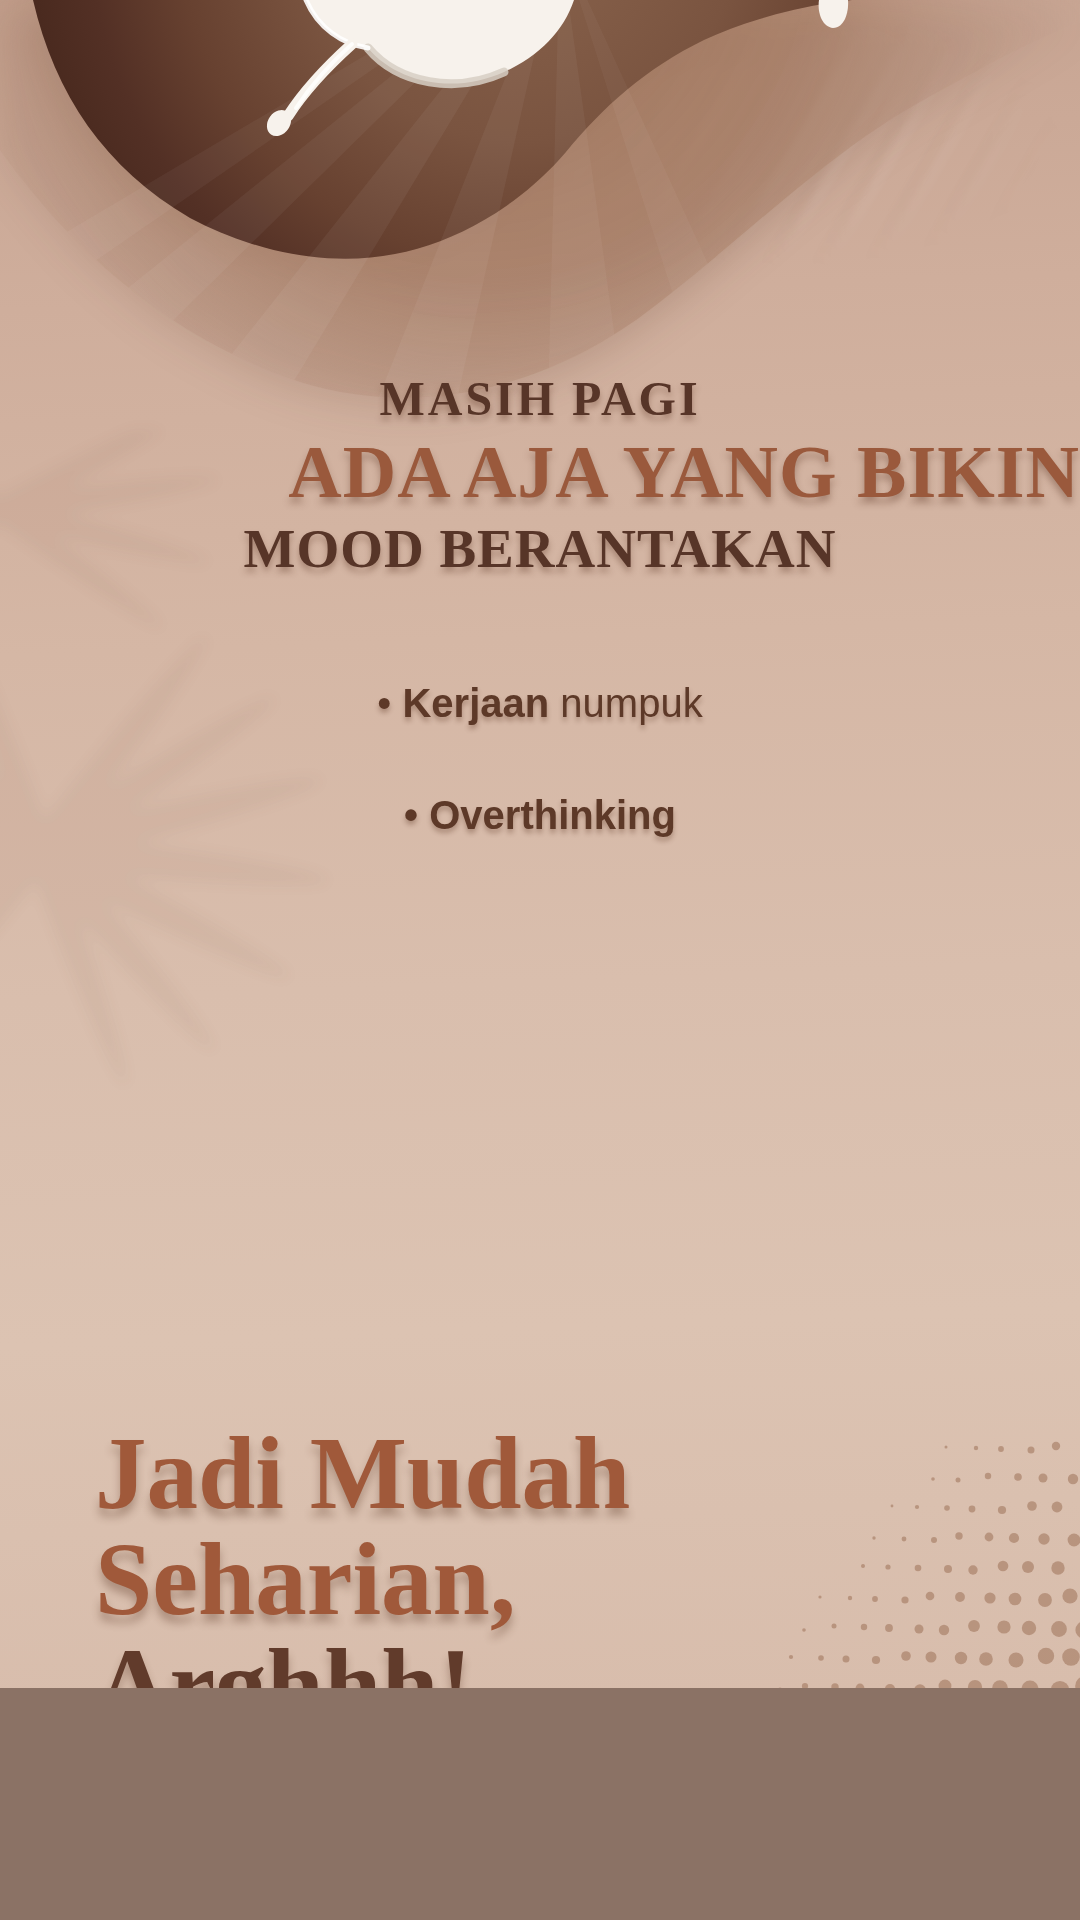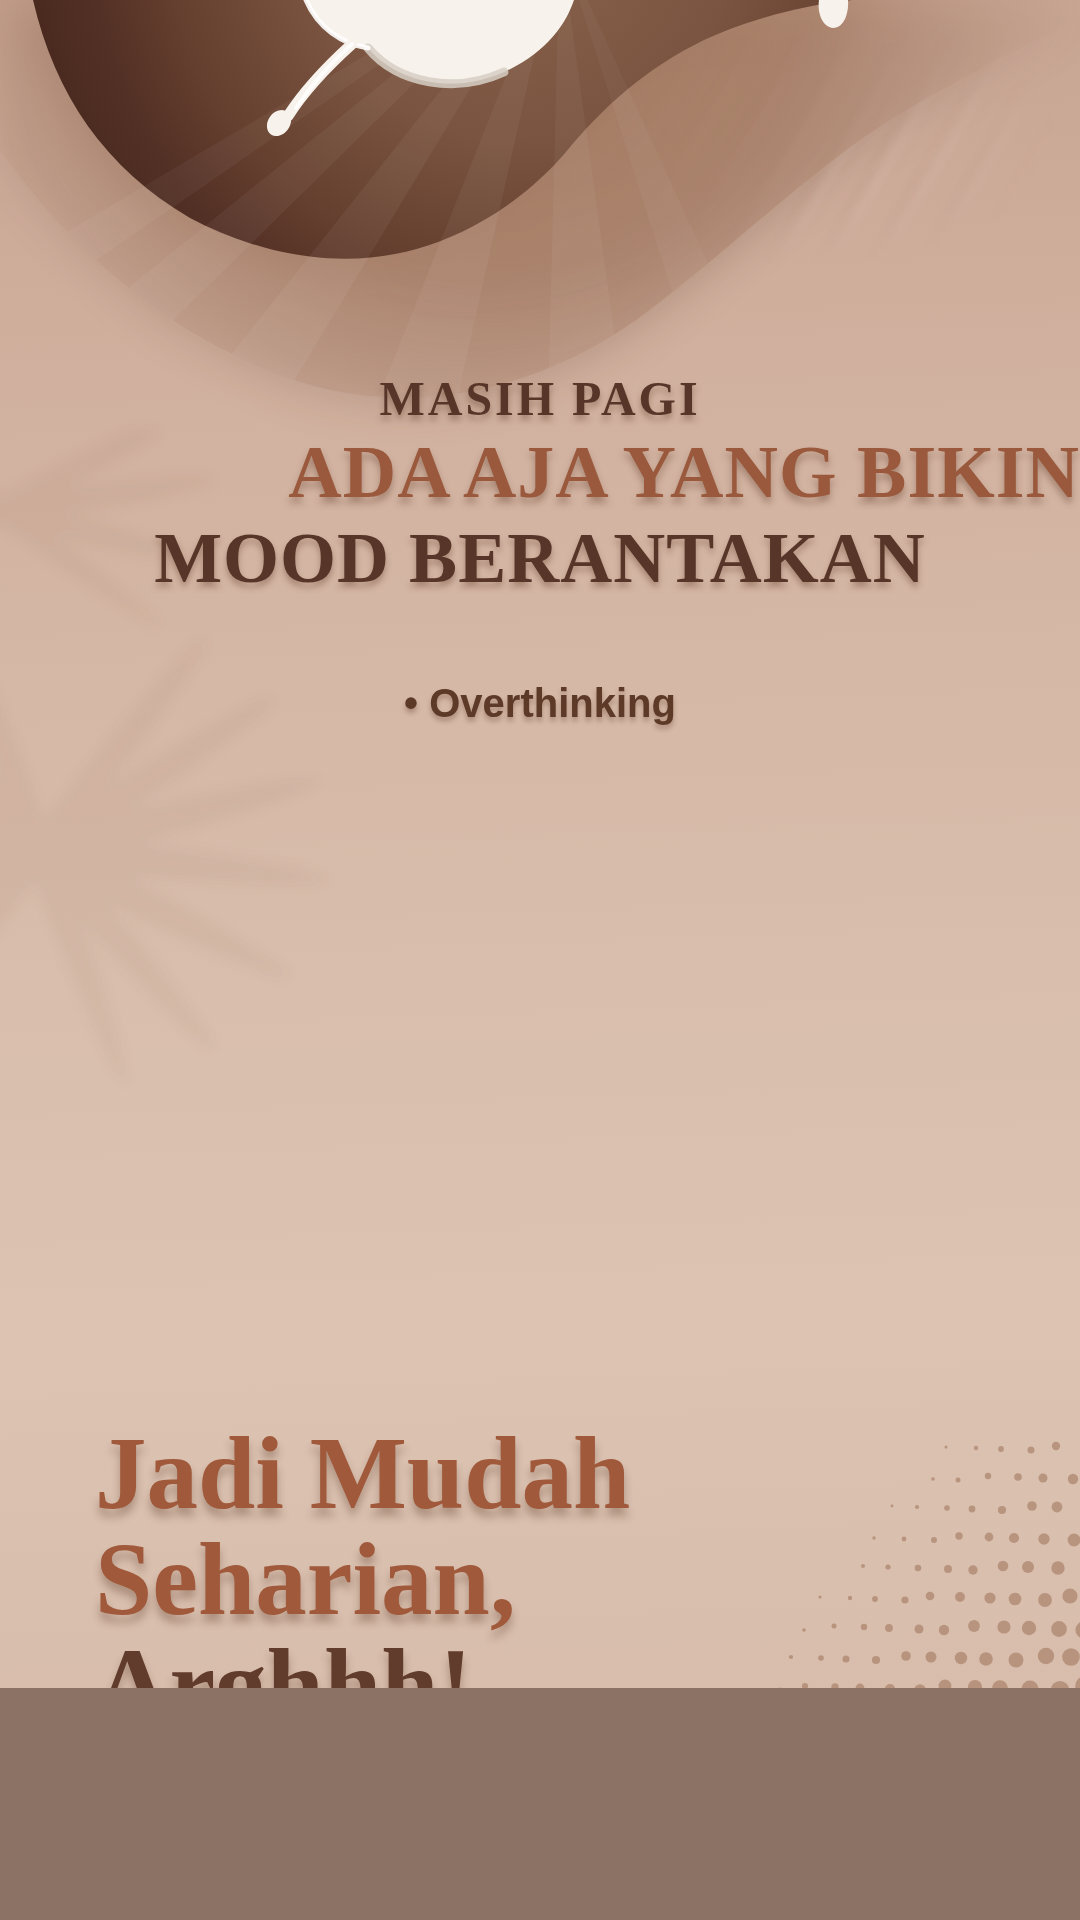--- a/index.html
+++ b/index.html
@@ -36,21 +36,21 @@
     font-size:48px;font-weight:700;letter-spacing:3px;line-height:1.12;
     text-shadow:0 5px 6px rgba(82,44,25,.35);
   }
   .title{
     font-size:74px;font-weight:700;letter-spacing:1px;line-height:1.1;
     color:#9a593c;margin-top:6px;
     text-shadow:0 6px 7px rgba(82,44,25,.35);
     text-align:right;
   }
   .subtitle{
-    font-size:72px;font-weight:700;letter-spacing:1px;line-height:1.1;
+    font-size:55px;font-weight:700;letter-spacing:1px;line-height:1.1;
     margin-top:6px;
     text-shadow:0 5px 6px rgba(82,44,25,.35);
   }
   .pain-list{
     position:absolute;left:0;right:0;top:674px;
     margin:0;padding:0;list-style:none;
     text-align:center;
     font-family:"Liberation Sans", sans-serif;
     font-size:40px;line-height:1.45;color:#5d3928;
   }
@@ -342,20 +342,21 @@
     </g>
   </svg>
 
   <div class="header">
     <div class="kicker">MASIH PAGI</div>
     <div class="title">ADA AJA YANG BIKIN</div>
     <div class="subtitle">MOOD BERANTAKAN</div>
   </div>
 
   <ul class="pain-list">
+    <li class="bullet-item"><span>• </span><span class="bb">Kerjaan</span><span> numpuk</span></li>
     <li class="bullet-item all-bold"><span>• </span><span class="bb">Overthinking</span><span></span></li>
   </ul>
 
   <div class="headline">
     <div>Jadi Mudah</div>
     <div>Seharian,</div>
     <div class="emphasis">Arghhh!</div>
   </div>
 
 </div>

